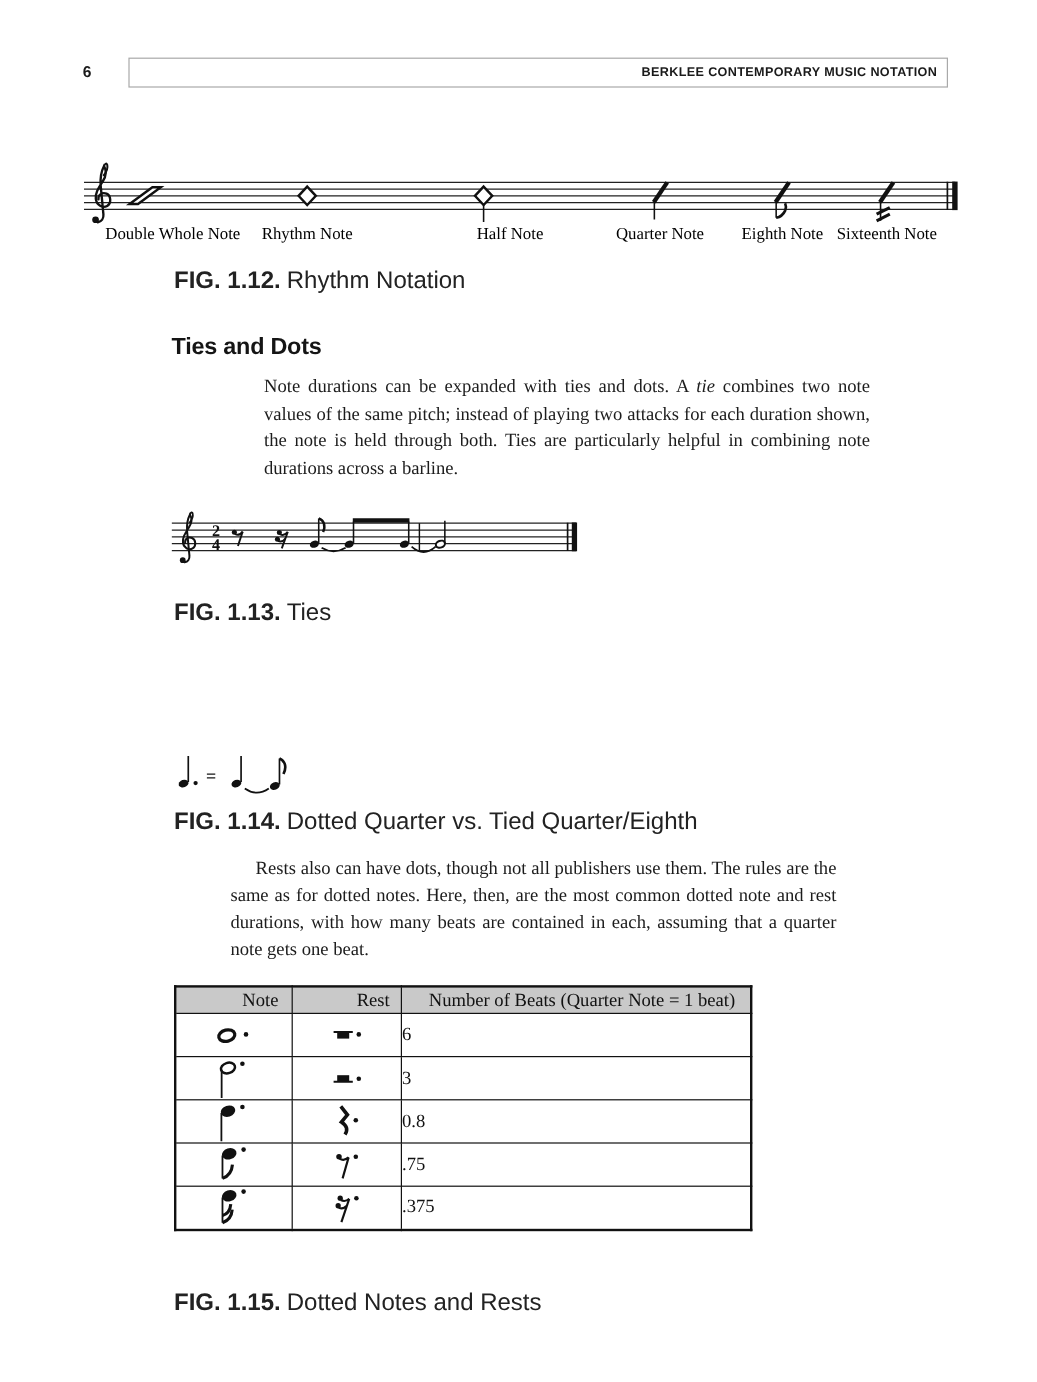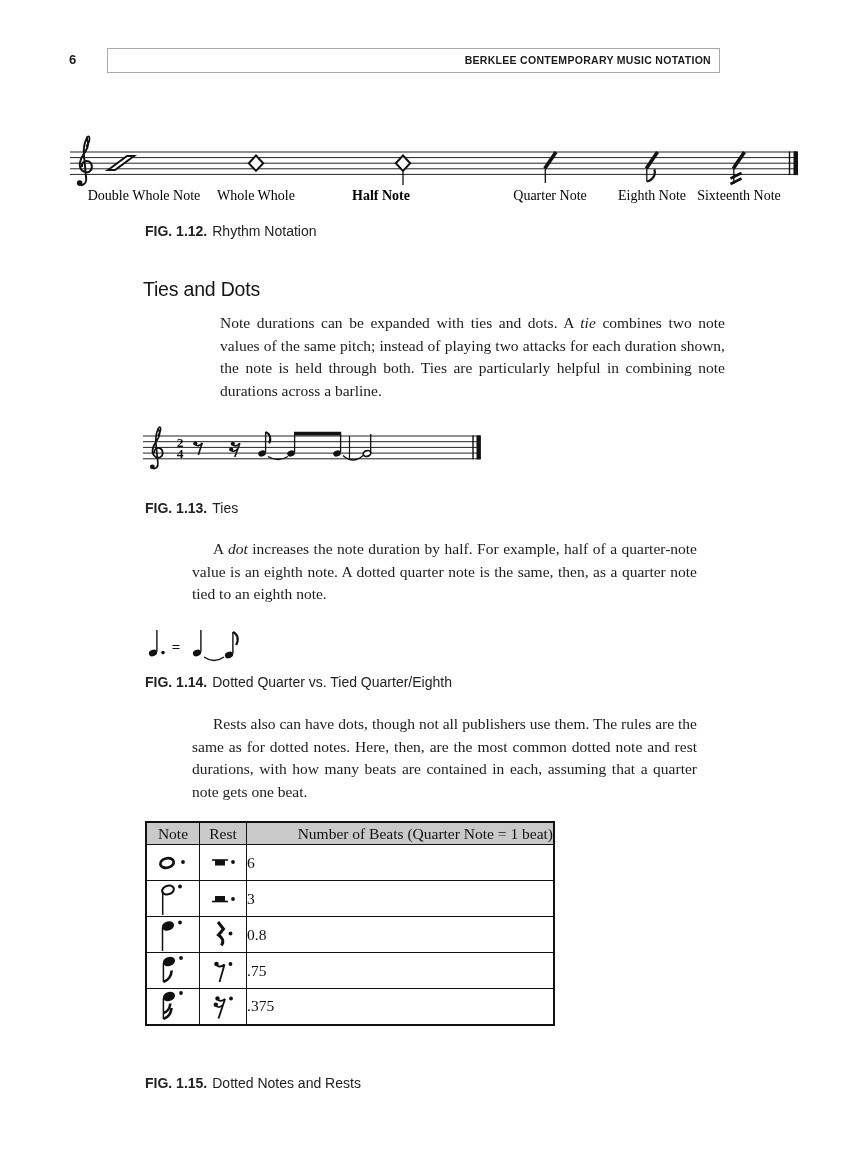--- a/index.html
+++ b/index.html
@@ -4,45 +4,45 @@
 <style>
   html,body { margin:0; padding:0; background:#ffffff; }
   .page {
     position:relative; width:864px; height:1152px; background:#fff;
     font-family:"Liberation Serif", serif; color:#111; overflow:hidden;
   }
   .abs { position:absolute; }
 
   .page-number { left:69px; top:52px; font-family:"Liberation Sans", sans-serif;
     font-weight:bold; font-size:13px; color:#1a1a1a; }
-  .header-box { left:107px; top:48px; width:613px; height:25px;
+  .header-box { left:107px; top:48px; width:683px; height:25px;
     border:1px solid #a9a9a9; box-sizing:border-box; }
   .header-title { position:absolute; right:8px; top:0; line-height:23px;
     font-family:"Liberation Sans", sans-serif; font-weight:bold; font-size:10.5px;
     letter-spacing:0.3px; color:#1a1a1a; white-space:nowrap; }
 
   .staff-label { position:absolute; top:188px; transform:translateX(-50%);
     font-size:14px; color:#000000; white-space:nowrap; }
 
-  .caption { font-family:"Liberation Sans", sans-serif; font-size:14px; color:#222; white-space:nowrap; }
+  .caption { font-family:"Liberation Sans", sans-serif; font-size:20px; color:#222; white-space:nowrap; }
   .caption .cap-label { font-weight:bold; margin-right:5px; }
 
   .section-heading { left:143px; top:278px; font-family:"Liberation Sans", sans-serif;
-    font-weight:normal; font-size:19.5px; letter-spacing:-0.2px; color:#151515; }
+    font-weight:bold; font-size:19.5px; letter-spacing:-0.2px; color:#151515; }
 
   .para { width:505px; font-size:15.5px; line-height:22.6px; text-align:justify;
     color:#1c1c1c; }
   .para em { font-style:italic; }
   .para.indent { text-indent:21px; }
 
   table.beats { border-collapse:collapse; border:2px solid #111; }
   table.beats th, table.beats td { border:1.6px solid #111; padding:0; }
   table.beats th { background:#c9c9c9; font-weight:normal; font-size:15.5px;
-    height:21px; font-family:"Liberation Serif", serif; color:#111; }
-  table.beats th.lft { text-align:right; padding-left:26px; }
+    height:21px; font-family:"Liberation Serif", serif; color:#111;padding-left:44px; }
+  table.beats th.lft { text-align:center; padding-left:10px; }
   table.beats tr.body-row { height:36px; }
   td.glyph-cell { text-align:center; vertical-align:middle; }
   td.glyph-cell svg { display:block; margin:0 auto; }
   td.beats-cell { font-size:15.5px; padding-left:10px; color:#111; }
   svg text { font-family:"Liberation Serif", serif; fill:#111; }
 </style>
 </head>
 <body>
 
 <div class="page">
@@ -102,22 +102,22 @@
     </g>
     <g>
       <line x1="663.3" y1="40.5" x2="674.5" y2="24" stroke="#111" stroke-width="3.6"></line>
       <line x1="663.8" y1="40.5" x2="663.8" y2="56" stroke="#111" stroke-width="1.3"></line>
       <line x1="660.5" y1="50.5" x2="671.5" y2="45" stroke="#111" stroke-width="2.6"></line>
       <line x1="660.5" y1="56" x2="671.5" y2="50.5" stroke="#111" stroke-width="2.6"></line>
     </g>
   </svg>
 
   <span class="staff-label" style="left:144px;">Double Whole Note</span>
-  <span class="staff-label" style="left:256px;">Whole Whole</span>
-  <span class="staff-label" style="left:381px;font-weight:bold;">Half Note</span>
+  <span class="staff-label" style="left:256px;">Rhythm Note</span>
+  <span class="staff-label" style="left:425px;">Half Note</span>
   <span class="staff-label" style="left:550px;">Quarter Note</span>
   <span class="staff-label" style="left:652px;">Eighth Note</span>
   <span class="staff-label" style="left:739px;">Sixteenth Note</span>
 
   <div class="abs caption" style="left:145px; top:223px;">
     <span class="cap-label">FIG. 1.12.</span><span>Rhythm Notation</span>
   </div>
 
   <div class="abs section-heading">Ties and Dots</div>
 
@@ -170,21 +170,20 @@
     <g>
       <line x1="330" y1="11.6" x2="330" y2="35.2" stroke="#111" stroke-width="1.4"></line>
       <rect x="333.5" y="11.4" width="4.4" height="24" fill="#111"></rect>
     </g>
   </svg>
 
   <div class="abs caption" style="left:145px; top:500px;">
     <span class="cap-label">FIG. 1.13.</span><span>Ties</span>
   </div>
 
-  <div class="abs para indent" style="left:192px; top:538px;"><span>A </span><em>dot</em><span> increases the note duration by half. For example, half of a quarter-note value is an eighth note. A dotted quarter note is the same, then, as a quarter note tied to an eighth note.</span></div>
 
   <svg class="abs" style="left:145px; top:624px;" width="104" height="44" viewBox="0 0 104 44">
     <g>
       <ellipse cx="8" cy="29" rx="4.2" ry="3.1" fill="#111" transform="rotate(-20 8 29)"></ellipse>
       <line x1="11.9" y1="27.7" x2="11.9" y2="6" stroke="#111" stroke-width="1.4"></line>
       <circle cx="18" cy="28.6" r="1.8" fill="#111"></circle>
     </g>
     <text x="31" y="27.5" text-anchor="middle" font-size="15" font-weight="bold">=</text>
     <g>
       <ellipse cx="52" cy="29" rx="4.2" ry="3.1" fill="#111" transform="rotate(-20 52 29)"></ellipse>

